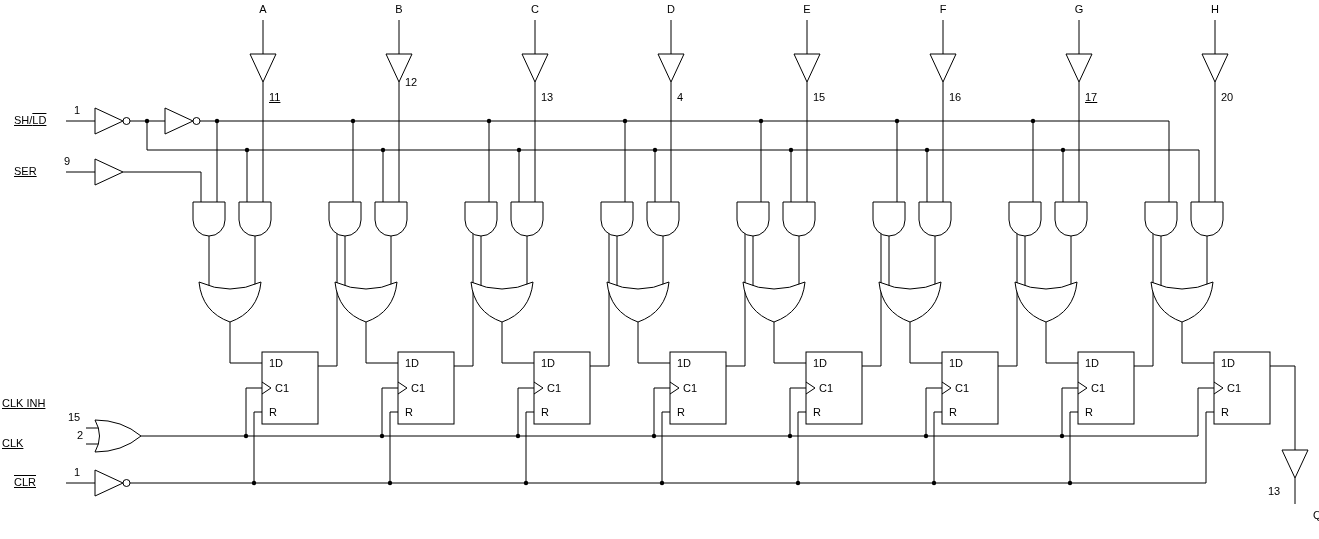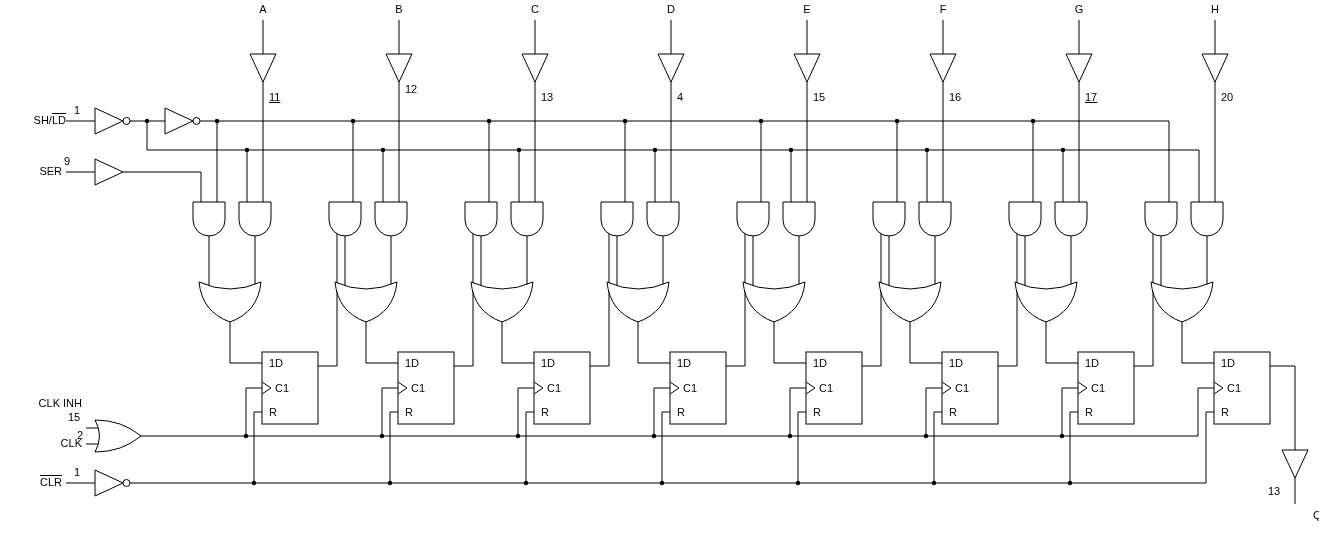--- a/index.html
+++ b/index.html
@@ -8,21 +8,21 @@
     width:1319px;height:539px;
     background:#ffffff;
     font-family:"Liberation Sans", sans-serif;
     font-size:11px;
     color:#000;
     overflow:hidden;
   }
   #schematic{position:absolute;left:0;top:0;}
   .lbl{position:absolute;line-height:13px;white-space:nowrap;}
   .ctr{text-align:center;}
-  .rgt{text-align:right;}
+  .rgt{text-align:left;text-decoration:underline;}
   .ov{text-decoration:overline;}
   .sub{font-size:8px;vertical-align:-2px;}
 </style>
 </head>
 <body>
 
 <div id="diagram">
   <svg id="schematic" width="1319" height="539" viewBox="0 0 1319 539">
       <g>
         <path d="M66 121H95M130 121H165M200 121H1169V202M147 121V150H1199V202M66 172H95M123 172H201V202M86 428H100M86 444H100M141 436H1198V388H1214M66 483H95M130 483H1206V412H1214M1270 366H1295V450M1295 478V504M263 20V54M263 82V202M217 121V202M247 150V202M246 436V388H262M254 483V412H262M318 366H337V202M209 236V287M255 236V287M230 322V363H262M399 20V54M399 82V202M353 121V202M383 150V202M382 436V388H398M390 483V412H398M454 366H473V202M345 236V287M391 236V287M366 322V363H398M535 20V54M535 82V202M489 121V202M519 150V202M518 436V388H534M526 483V412H534M590 366H609V202M481 236V287M527 236V287M502 322V363H534M671 20V54M671 82V202M625 121V202M655 150V202M654 436V388H670M662 483V412H670M726 366H745V202M617 236V287M663 236V287M638 322V363H670M807 20V54M807 82V202M761 121V202M791 150V202M790 436V388H806M798 483V412H806M862 366H881V202M753 236V287M799 236V287M774 322V363H806M943 20V54M943 82V202M897 121V202M927 150V202M926 436V388H942M934 483V412H942M998 366H1017V202M889 236V287M935 236V287M910 322V363H942M1079 20V54M1079 82V202M1033 121V202M1063 150V202M1062 436V388H1078M1070 483V412H1078M1134 366H1153V202M1025 236V287M1071 236V287M1046 322V363H1078M1215 20V54M1215 82V202M1161 236V287M1207 236V287M1182 322V363H1214" fill="none" stroke="#000000" stroke-width="1"></path>
@@ -137,21 +137,21 @@
     <div class="lbl" style="left:74px;top:466px">1</div>
 
     <div class="lbl" style="left:1268px;top:485px">13</div>
     <div class="lbl" style="left:1313px;top:509px"><span>Q</span><span class="sub">H</span></div>
   <div class="lbl ctr" style="left: 249px; top: 3px; width: 28px;">A</div>
       <div class="lbl" style="left: 269px; top: 91px; text-decoration: underline;">11</div>
       <div class="lbl" style="left: 269px; top: 357px;">1D</div>
       <div class="lbl" style="left: 275px; top: 382px;">C1</div>
       <div class="lbl" style="left: 269px; top: 406px;">R</div>
       <div class="lbl ctr" style="left: 385px; top: 3px; width: 28px;">B</div>
-      <div class="lbl" style="left: 405px; top: 83px;">12</div>
+      <div class="lbl" style="left: 405px; top: 76px;">12</div>
       <div class="lbl" style="left: 405px; top: 357px;">1D</div>
       <div class="lbl" style="left: 411px; top: 382px;">C1</div>
       <div class="lbl" style="left: 405px; top: 406px;">R</div>
       <div class="lbl ctr" style="left: 521px; top: 3px; width: 28px;">C</div>
       <div class="lbl" style="left: 541px; top: 91px;">13</div>
       <div class="lbl" style="left: 541px; top: 357px;">1D</div>
       <div class="lbl" style="left: 547px; top: 382px;">C1</div>
       <div class="lbl" style="left: 541px; top: 406px;">R</div>
       <div class="lbl ctr" style="left: 657px; top: 3px; width: 28px;">D</div>
       <div class="lbl" style="left: 677px; top: 91px;">4</div>

